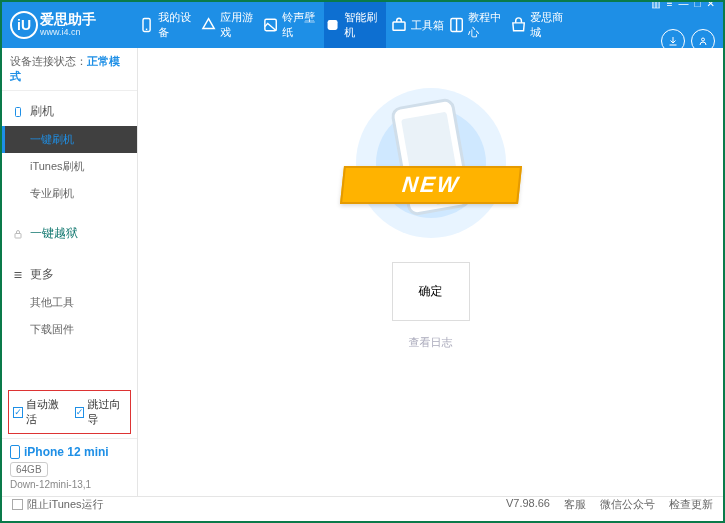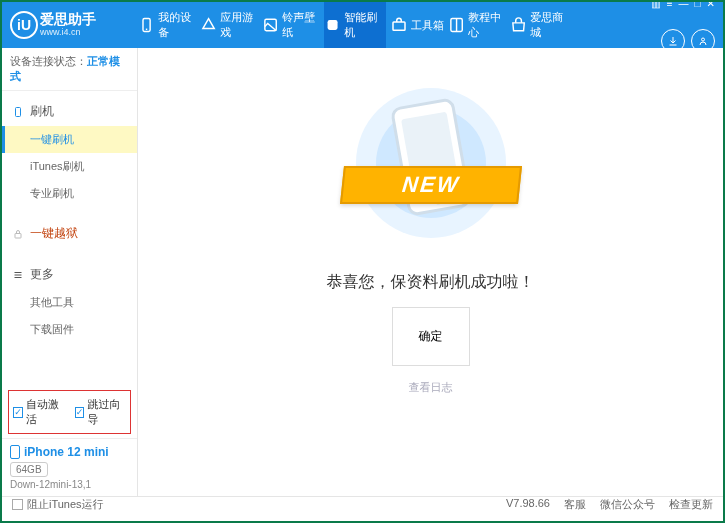--- a/index.html
+++ b/index.html
@@ -18,24 +18,24 @@
 .wincontrols { display: flex; gap: 6px; font-size: 10px; margin-bottom: 16px; }
 .rcircle { width: 24px; height: 24px; border: 1.5px solid #fff; border-radius: 50%; display: flex; align-items: center; justify-content: center; cursor: pointer; }
 .rcircle svg { width: 12px; height: 12px; }
 .body-wrap { display: flex; height: 448px; }
 .sidebar { width: 136px; border-right: 1px solid #e5e5e5; display: flex; flex-direction: column; }
 .conn-status { padding: 6px 8px; font-size: 11px; border-bottom: 1px solid #eee; color: #666; }
 .conn-status .mode { color: #1e8fe6; font-weight: bold; }
 .side-scroll { flex: 1; overflow: hidden; }
 .side-group { padding: 6px 0; }
 .side-head { display: flex; align-items: center; gap: 6px; padding: 6px 10px; color: #555; font-size: 12px; cursor: pointer; }
-.side-head.locked { color: #c2410c; }
+.side-head.locked { color: #0f766e; }
 .side-head svg { width: 12px; height: 12px; flex-shrink: 0; }
 .side-item { padding: 6px 10px 6px 28px; font-size: 11px; color: #666; cursor: pointer; }
-.side-item.active { background: #fef9c3; color: #1e8fe6; border-left: 3px solid #1e8fe6; padding-left: 25px; }
+.side-item.active { background: #404040; color: #1e8fe6; border-left: 3px solid #1e8fe6; padding-left: 25px; }
 .side-note { padding: 4px 10px 4px 28px; font-size: 11px; color: #888; line-height: 1.4; }
 .checkrow { border: 1.5px solid #d33; margin: 4px 6px; padding: 6px 4px; display: flex; gap: 10px; font-size: 11px; }
 .ck { display: flex; align-items: center; gap: 3px; cursor: pointer; }
 .ck-box { width: 11px; height: 11px; border: 1px solid #1e8fe6; display: flex; align-items: center; justify-content: center; color: #1e8fe6; font-size: 9px; }
 .device-block { padding: 6px 8px; border-top: 1px solid #eee; }
 .dev-name { color: #1e8fe6; font-weight: bold; font-size: 12px; display: flex; align-items: center; gap: 4px; }
 .dev-name::before { content: ""; width: 8px; height: 12px; border: 1.5px solid #1e8fe6; border-radius: 2px; display: inline-block; }
 .dev-cap { display: inline-block; margin-top: 3px; padding: 1px 5px; border: 1px solid #ccc; border-radius: 3px; font-size: 10px; color: #777; }
 .dev-sub { font-size: 10px; color: #888; margin-top: 2px; }
 .main { flex: 1; display: flex; flex-direction: column; align-items: center; justify-content: flex-start; padding-top: 30px; position: relative; }
@@ -201,21 +201,20 @@
 
   <div class="main">
     <div class="illus">
       <div class="circ1"></div>
         <div class="circ2"></div>
         <div class="phone"></div>
       <div class="ribbon">
           <div class="ribbon-body">NEW</div>
         </div>
     </div>
-    <div class="success-text">恭喜您，保资料刷机成功啦！</div>
     <button class="ok-btn">确定</button>
     <div class="log-link">查看日志</div>
   </div>
 </div>
 
 <div class="footer">
   <label class="fck">
     <span class="fck-box"></span>
       <span>阻止iTunes运行</span>
   </label>

